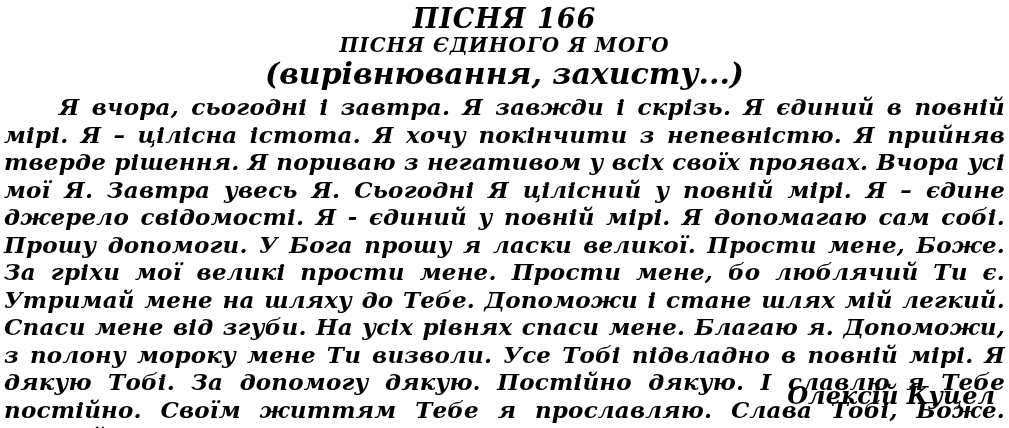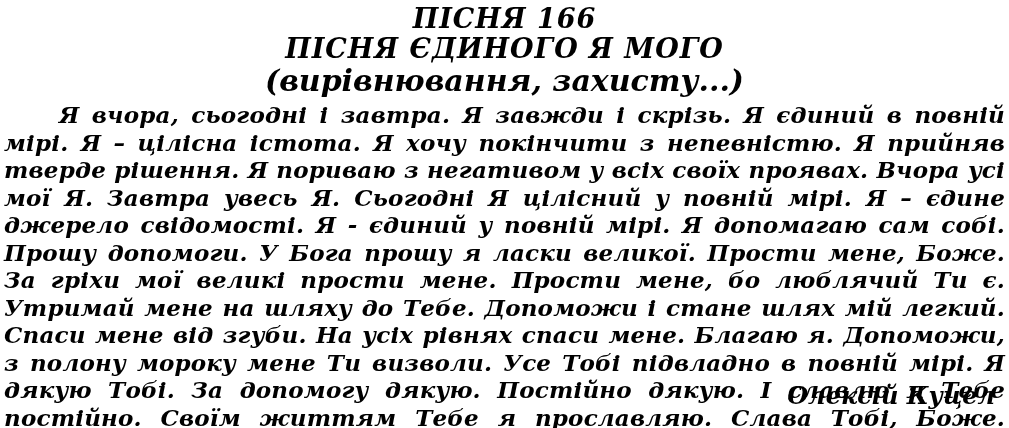--- a/index.html
+++ b/index.html
@@ -22,21 +22,21 @@
   .title-block {
     padding-top: 4px;
     text-align: center;
     line-height: 1.12;
   }
   .doc-title {
     font-size: 27px;
     letter-spacing: 1px;
   }
   .doc-subtitle {
-    font-size: 27px;
+    font-size: 20px;
     letter-spacing: 1px;
   }
   .doc-dedication {
     font-size: 30px;
   }
   .doc-body {
     margin: 3px 4px 0 4px;
     font-size: 23px;
     line-height: 27.5px;
     text-align: justify;

